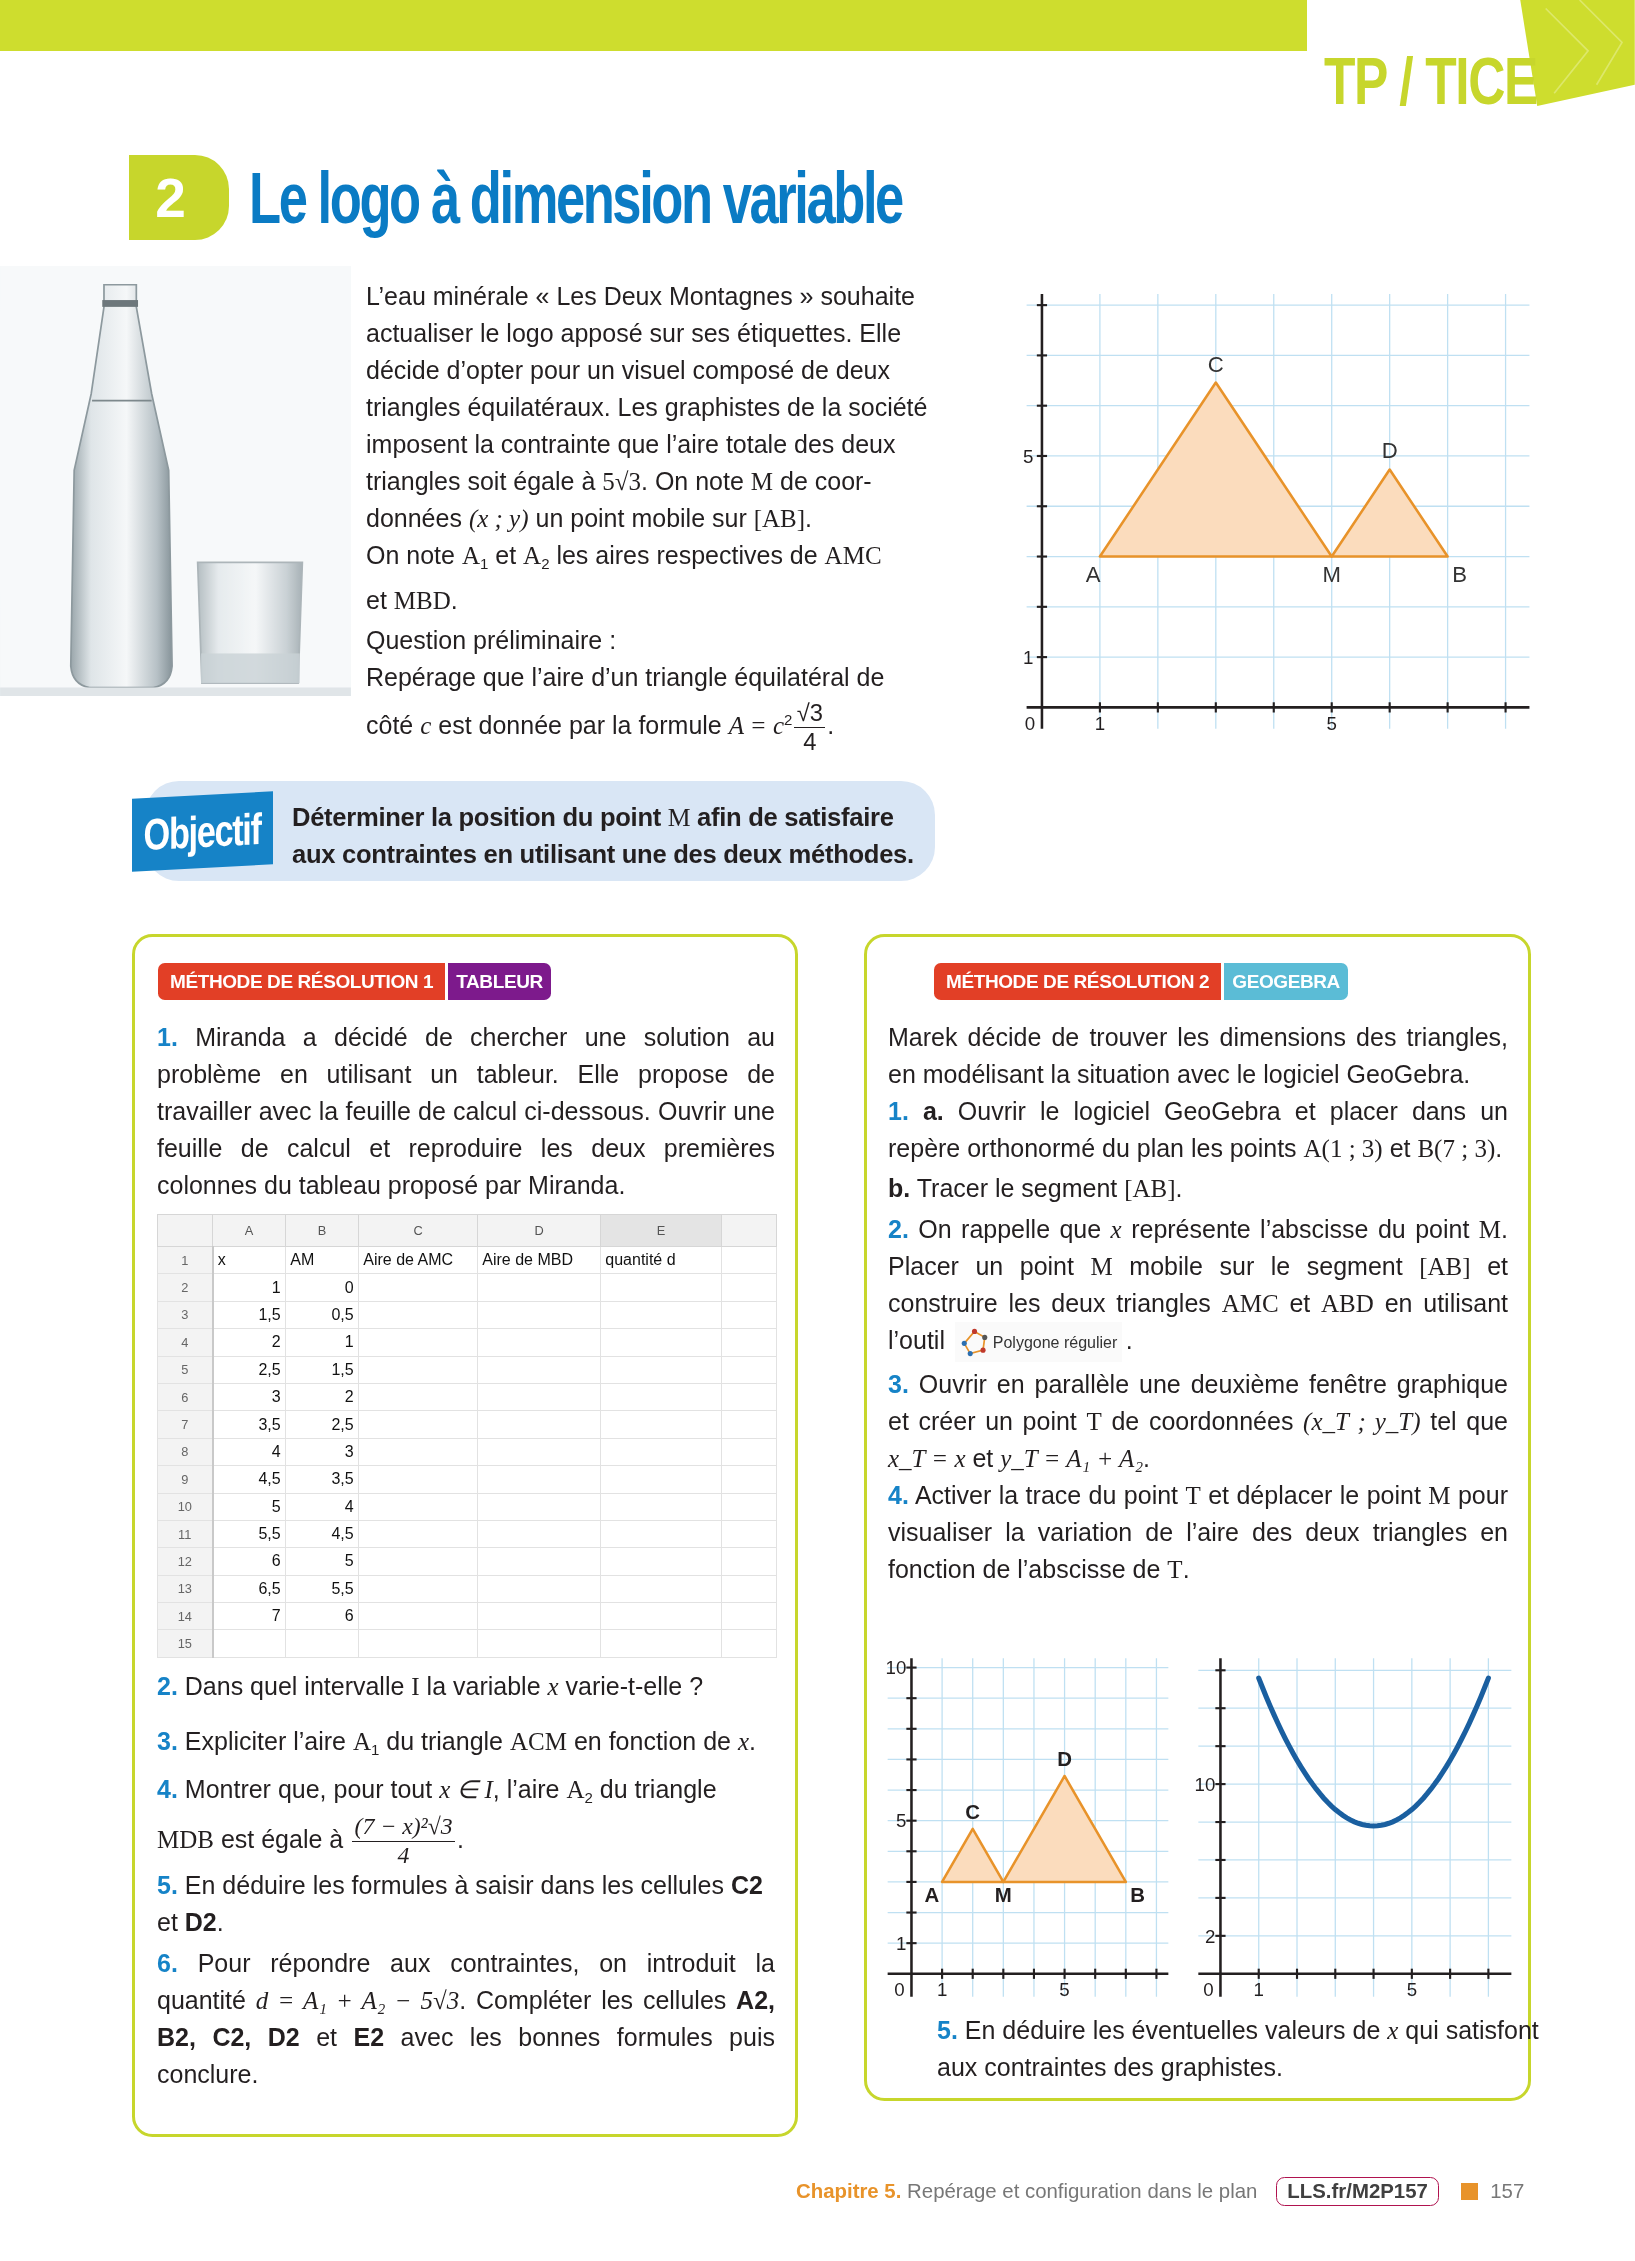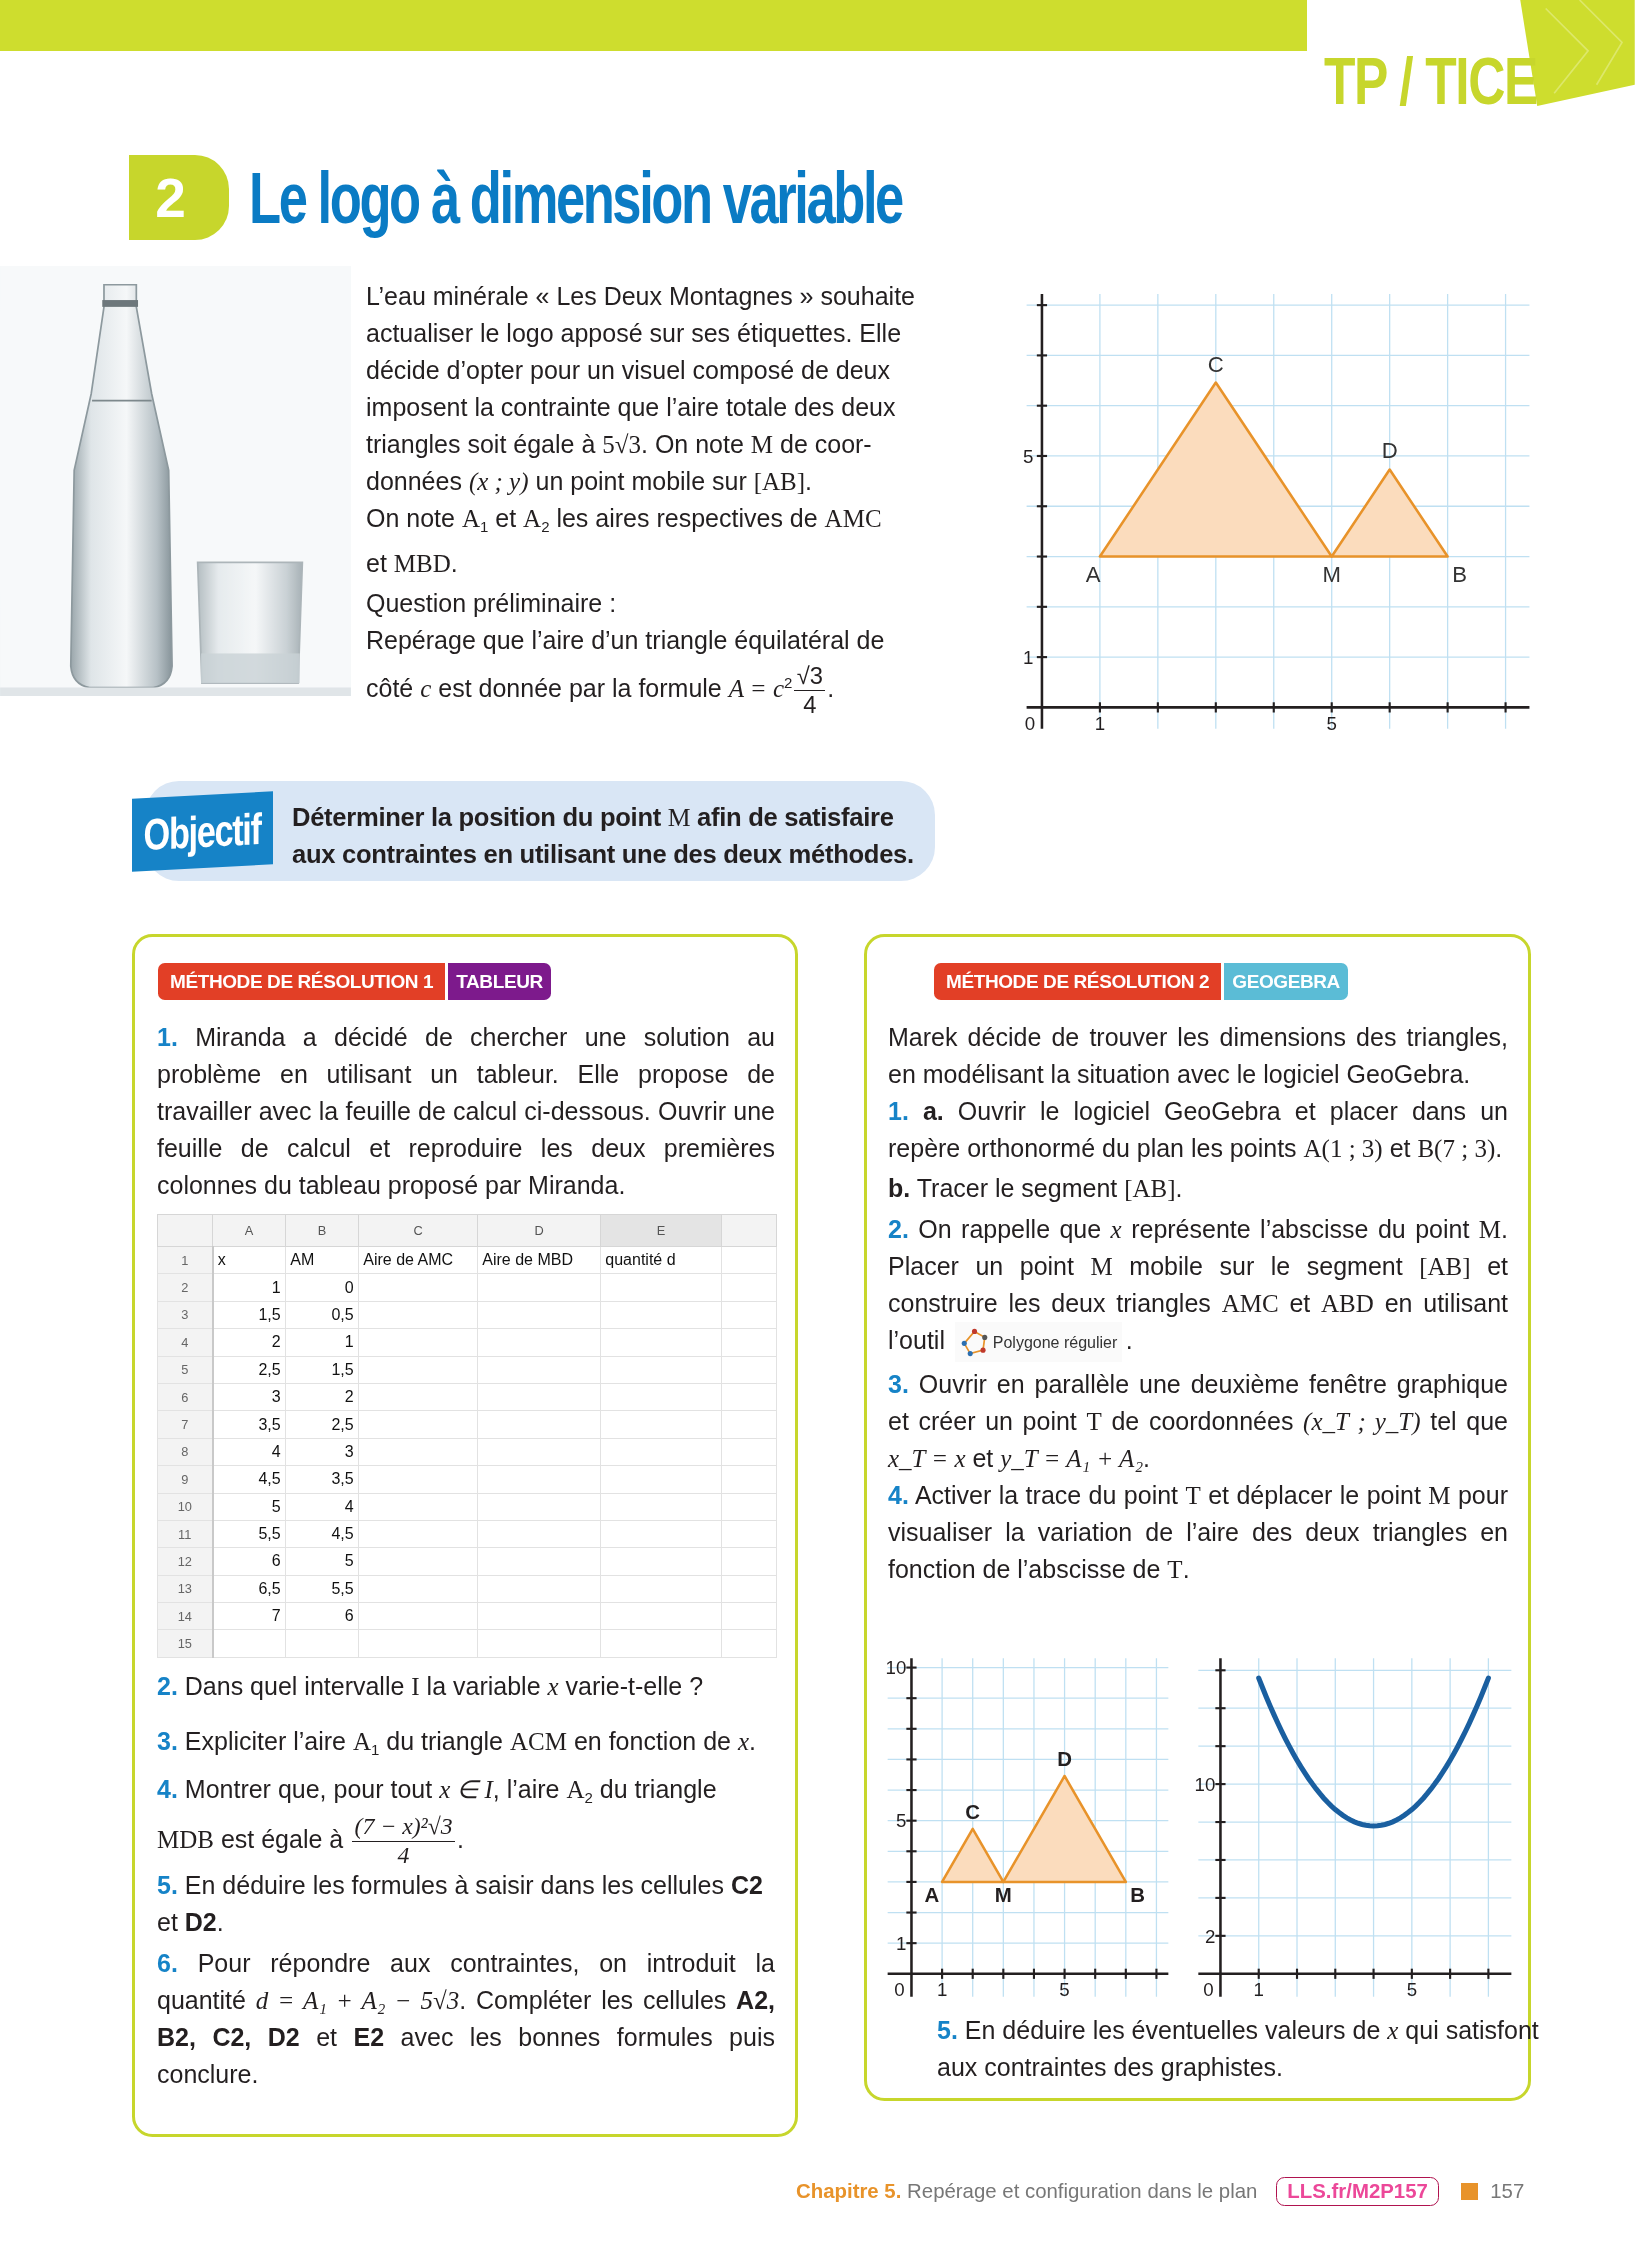--- a/index.html
+++ b/index.html
@@ -67,21 +67,21 @@
   #q2to6 .line { margin: 0; }
 
   #m2text { left: 888px; top: 1019px; width: 620px; text-align: justify; }
   #polytool { display: inline-flex; align-items: center; vertical-align: middle; gap: 3.4px; font-family: "Liberation Sans", sans-serif; font-size: 16px; color: #333; background: #fafafa; padding: 1.7px 5.1px; margin: 0 3.4px; }
   #q5r { left: 937px; top: 2012px; width: 620px; }
 
   
   #footer { left: 796px; top: 2172px; height: 39px; display: flex; align-items: center; gap: 12px; font-size: 20.4px; }
   #footer .ch { color: #e8932a; font-weight: bold; }
   #footer .sub { color: #777; }
-  #footer .link { border: 1.7px solid #b0134f; color: #ec4899; font-weight: bold; border-radius: 8.5px; padding: 1.7px 10.2px; margin-left: 6.8px; }
+  #footer .link { border: 1.7px solid #b0134f; color: #404040; font-weight: bold; border-radius: 8.5px; padding: 1.7px 10.2px; margin-left: 6.8px; }
   #footer .sq { width: 17px; height: 17px; background: #e8932a; display: inline-block; margin-left: 10.2px; }
   #footer .pg { color: #777; }
 </style>
 </head>
 <body>
 
 <div id="topbar" class="abs"></div>
 <svg id="cornerdeco" class="abs" viewBox="0 0 135 125">
   <polygon points="0,0 135,0 135,100 20,125" fill="#cedd2e"></polygon>
   <polyline points="30,10 80,60 40,110" stroke="#dde86a" stroke-width="2" fill="none"></polyline>
@@ -110,20 +110,21 @@
 
   <path d="M232,348 L355,348 L350,490 L237,490 Z" fill="url(#glassG)" opacity="0.7" stroke="#8d999e" stroke-width="2"></path>
   <rect x="236" y="455" width="116" height="35" fill="#c9d2d6" opacity="0.8"></rect>
   <rect x="0" y="495" width="412" height="10" fill="#e0e5e8"></rect>
 </svg>
 
 <div id="intro" class="abs">
   <p><span>L’eau minérale « Les Deux Montagnes » souhaite</span></p>
   <p><span>actualiser le logo apposé sur ses étiquettes. Elle</span></p>
   <p><span>décide d’opter pour un visuel composé de deux</span></p>
+  <p><span>triangles équilatéraux. Les graphistes de la société</span></p>
   <p><span>imposent la contrainte que l’aire totale des deux</span></p>
   <p><span>triangles soit égale à </span><span class="math">5√3</span><span>. On note </span><span class="math">M</span><span> de coor-</span></p>
   <p><span>données </span><span class="mi">(x ; y)</span><span> un point mobile sur </span><span class="math">[AB]</span><span>.</span></p>
   <p><span>On note </span><span class="math">A</span><sub class="s">1</sub><span> et </span><span class="math">A</span><sub class="s">2</sub><span> les aires respectives de </span><span class="math">AMC</span></p>
   <p><span>et </span><span class="math">MBD</span><span>.</span></p>
   <p class="strong">Question préliminaire :</p>
   <p><span>Repérage que l’aire d’un triangle équilatéral de</span></p>
   <p style="margin-top:5.1px"><span>côté </span><span class="mi">c</span><span> est donnée par la formule </span><span class="mi">A = c</span><sup class="s">2</sup><span class="frac">
         <span class="num">√3</span>
         <span class="den">4</span>

